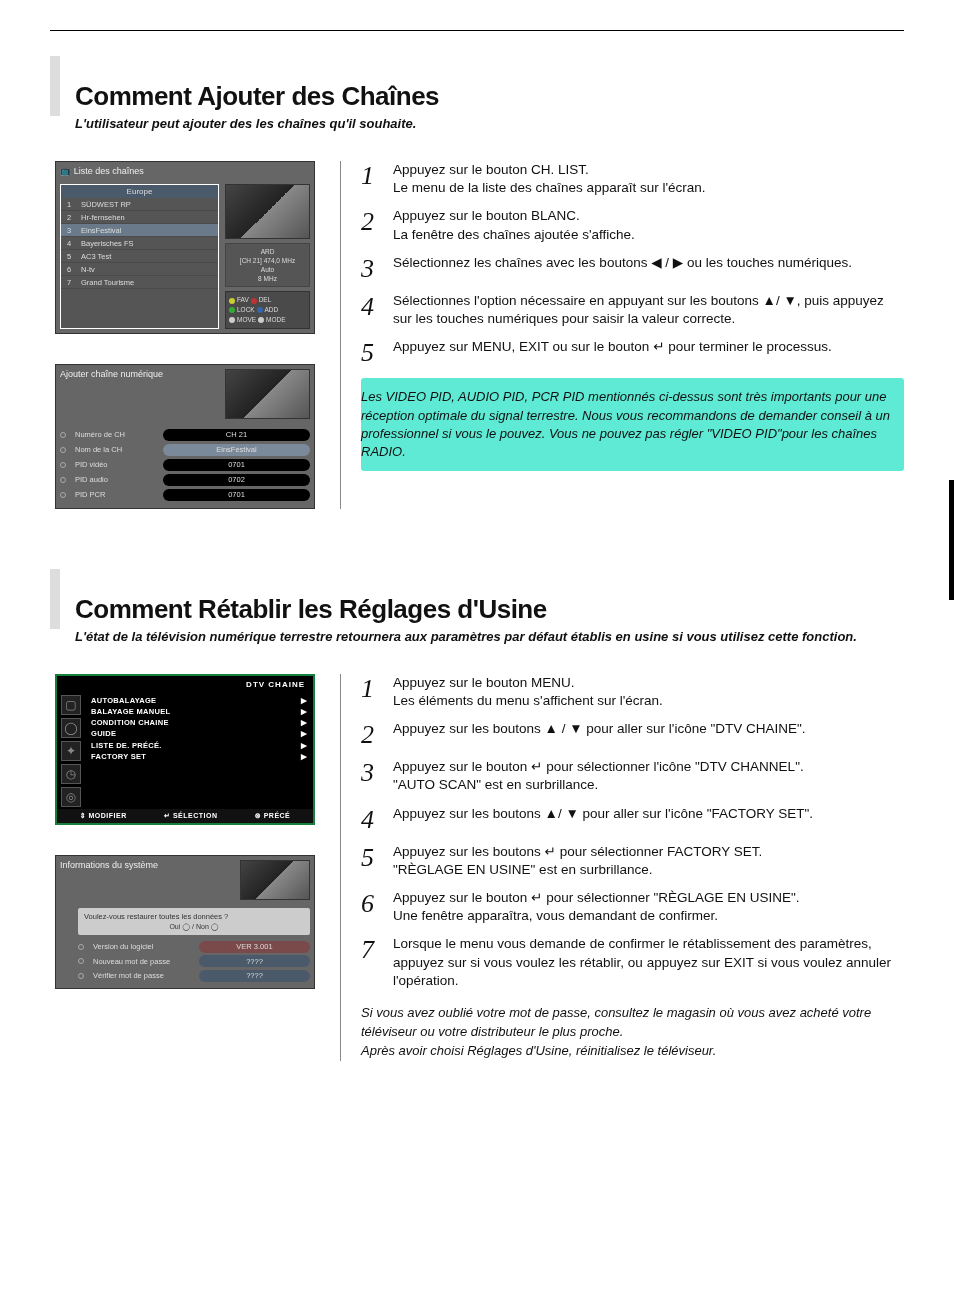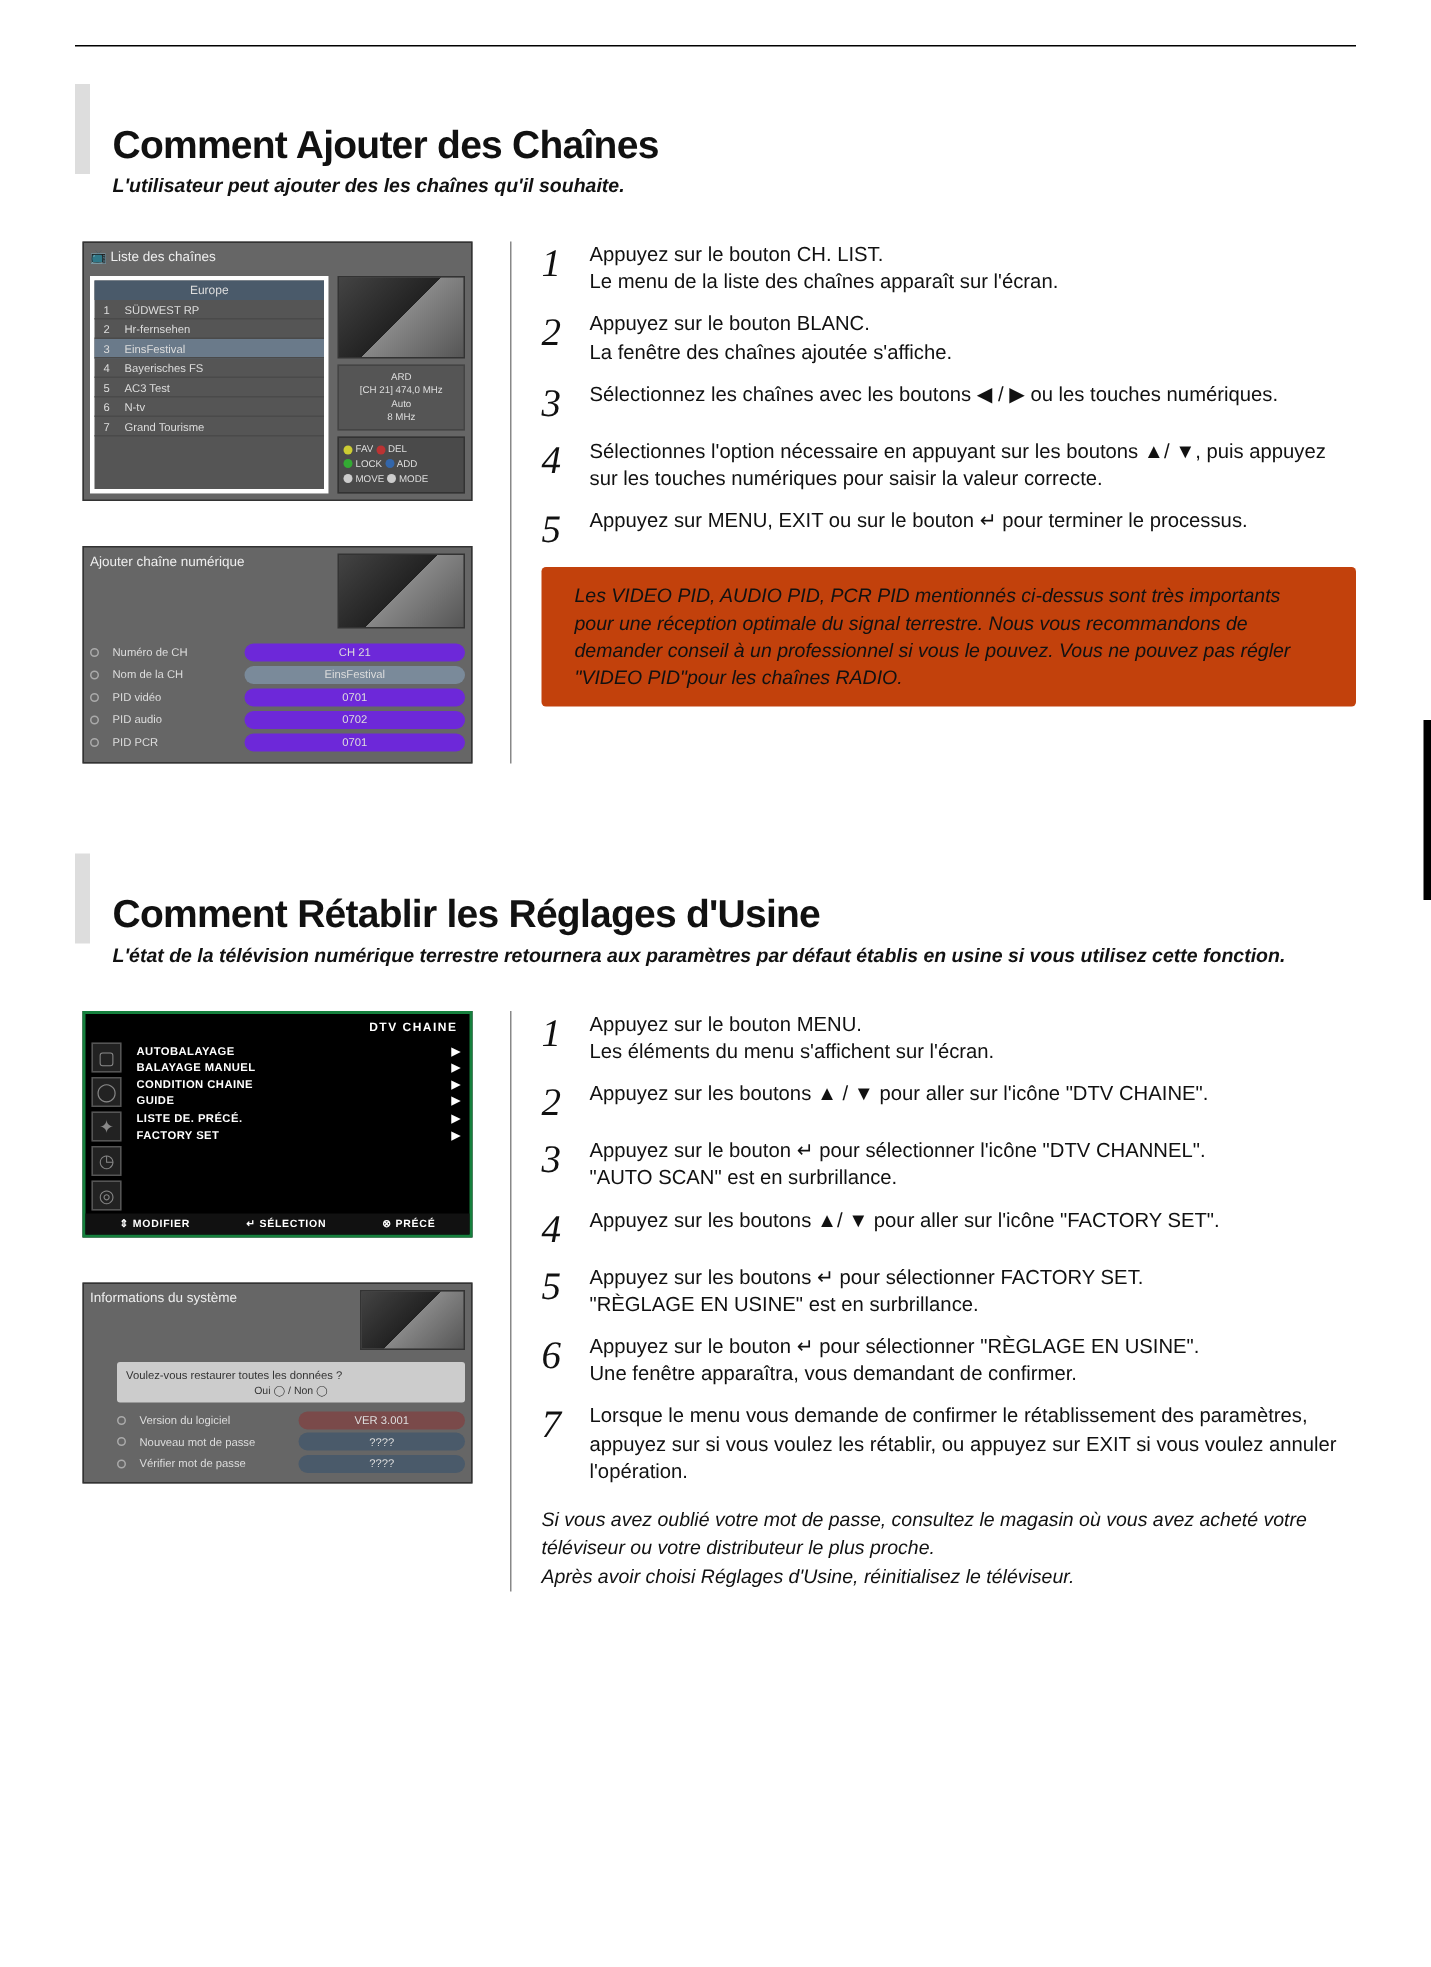--- a/index.html
+++ b/index.html
@@ -74,23 +74,23 @@
     width: 20px;
     flex-shrink: 0;
     line-height: 1;
     padding-top: 2px;
   }
   .step-text {
     flex: 1;
     line-height: 1.35;
   }
   .note-box {
-    background: #c2410c;
+    background: #5eead4;
     border-radius: 3px;
-    padding: 10px 22px;
+    padding: 10px 0;
     font-style: italic;
     font-size: 13px;
     line-height: 1.4;
     margin-top: 12px;
   }
   .note-plain {
     font-style: italic;
     font-size: 13px;
     line-height: 1.45;
     margin-top: 14px;
@@ -114,21 +114,21 @@
     margin-bottom: 8px;
   }
   .tv-row {
     display: flex;
     gap: 6px;
     align-items: stretch;
   }
   .tv-list {
     flex: 1;
     background: #555;
-    border: 3px solid #ffffff;
+    border: 1px solid #ffffff;
   }
   .tv-list-head {
     background: #4a5a6a;
     padding: 2px 6px;
     font-size: 8px;
     text-align: center;
   }
   .tv-list-item {
     padding: 1.5px 6px;
     border-bottom: 1px solid #4a4a4a;
@@ -174,21 +174,21 @@
   .tv2 .form-row {
     display: flex;
     align-items: center;
     gap: 6px;
     margin-bottom: 3px;
     font-size: 7.5px;
   }
   .tv2 .form-label { width: 82px; }
   .tv2 .form-val {
     flex: 1;
-    background: #6d28d9;
+    background: #000000;
     border-radius: 6px;
     text-align: center;
     padding: 1.5px 4px;
     font-size: 7.5px;
   }
   .tv2 .form-val.hl { background: #7a8a9a; }
   .radio { display: inline-block; width: 6px; height: 6px; border: 1px solid #aaa; border-radius: 50%; margin-right: 3px; vertical-align: middle; }
 
   
   .menu-box {

